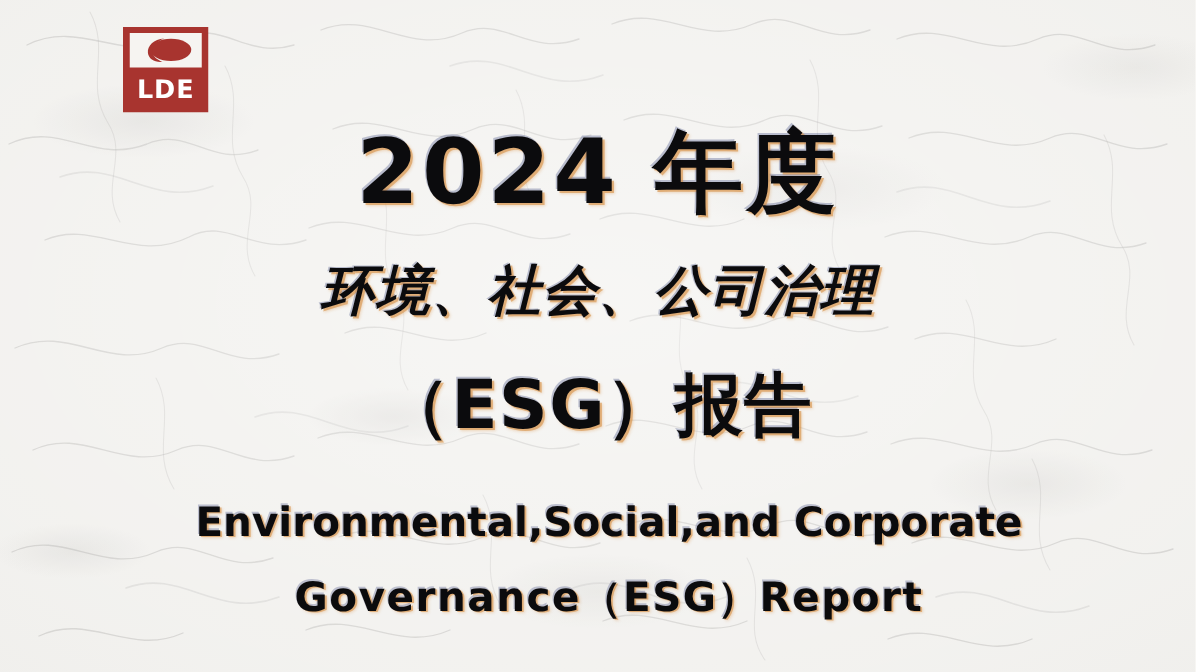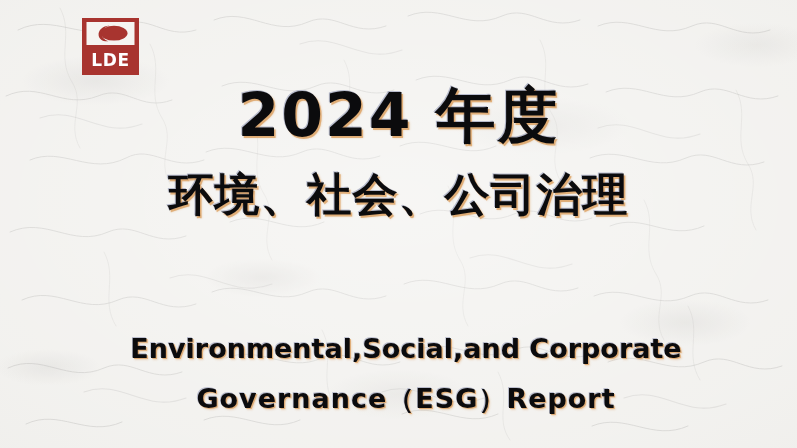--- a/index.html
+++ b/index.html
@@ -91,24 +91,25 @@
       1.5px 1.5px 0px rgba(214,138,58,0.55),
       -1px -1px 0px rgba(46,58,120,0.30),
       2px 2px 2px rgba(214,138,58,0.30);
   }
   #title-line-1 {
     font-size: 60px;
     line-height: 62px;
     letter-spacing: 2px;
   }
   #title-line-2 {
-    font-size: 45px;
+    font-size: 36px;
     line-height: 62px;
     letter-spacing: 1px;
     margin-top: 18px;
+    font-style: italic;
   }
   #title-line-3 {
     font-size: 45px;
     line-height: 62px;
     letter-spacing: 1px;
     margin-top: 13px;
   }
 
   
   #subtitle-block {
@@ -208,20 +209,21 @@
       <rect x="4.5" y="4" width="48" height="23" fill="#f6f4f1"></rect>
       <ellipse cx="32" cy="15.2" rx="13.5" ry="7.4" fill="#a8342f"></ellipse>
       <path d="M27.5 7.6 C20.4 8.2 16.2 12.4 16.6 17.2 C17.0 21.4 21.4 23.8 26.4 23.2 C22.2 21.8 19.8 19.2 19.7 16.2 C19.6 12.6 22.6 9.4 27.5 7.6 Z" fill="#a8342f"></path>
       <text x="28.5" y="47.5" text-anchor="middle" font-family="DejaVu Sans, Liberation Sans, sans-serif" font-size="17" font-weight="bold" fill="#ffffff" letter-spacing="0.6">LDE</text>
     </svg>
   </div>
 
   <div id="title-block">
     <div class="cn-title" id="title-line-1">2024 年度</div>
     <div class="cn-title" id="title-line-2">环境、社会、公司治理</div>
+    <div class="cn-title" id="title-line-3">（ESG）报告</div>
   </div>
 
   <div id="subtitle-block">
     <div class="en-subtitle" id="subtitle-line-1">Environmental,Social,and Corporate</div>
     <div class="en-subtitle" id="subtitle-line-2">Governance（ESG）Report</div>
   </div>
 
 </div>
 
 </body></html>

